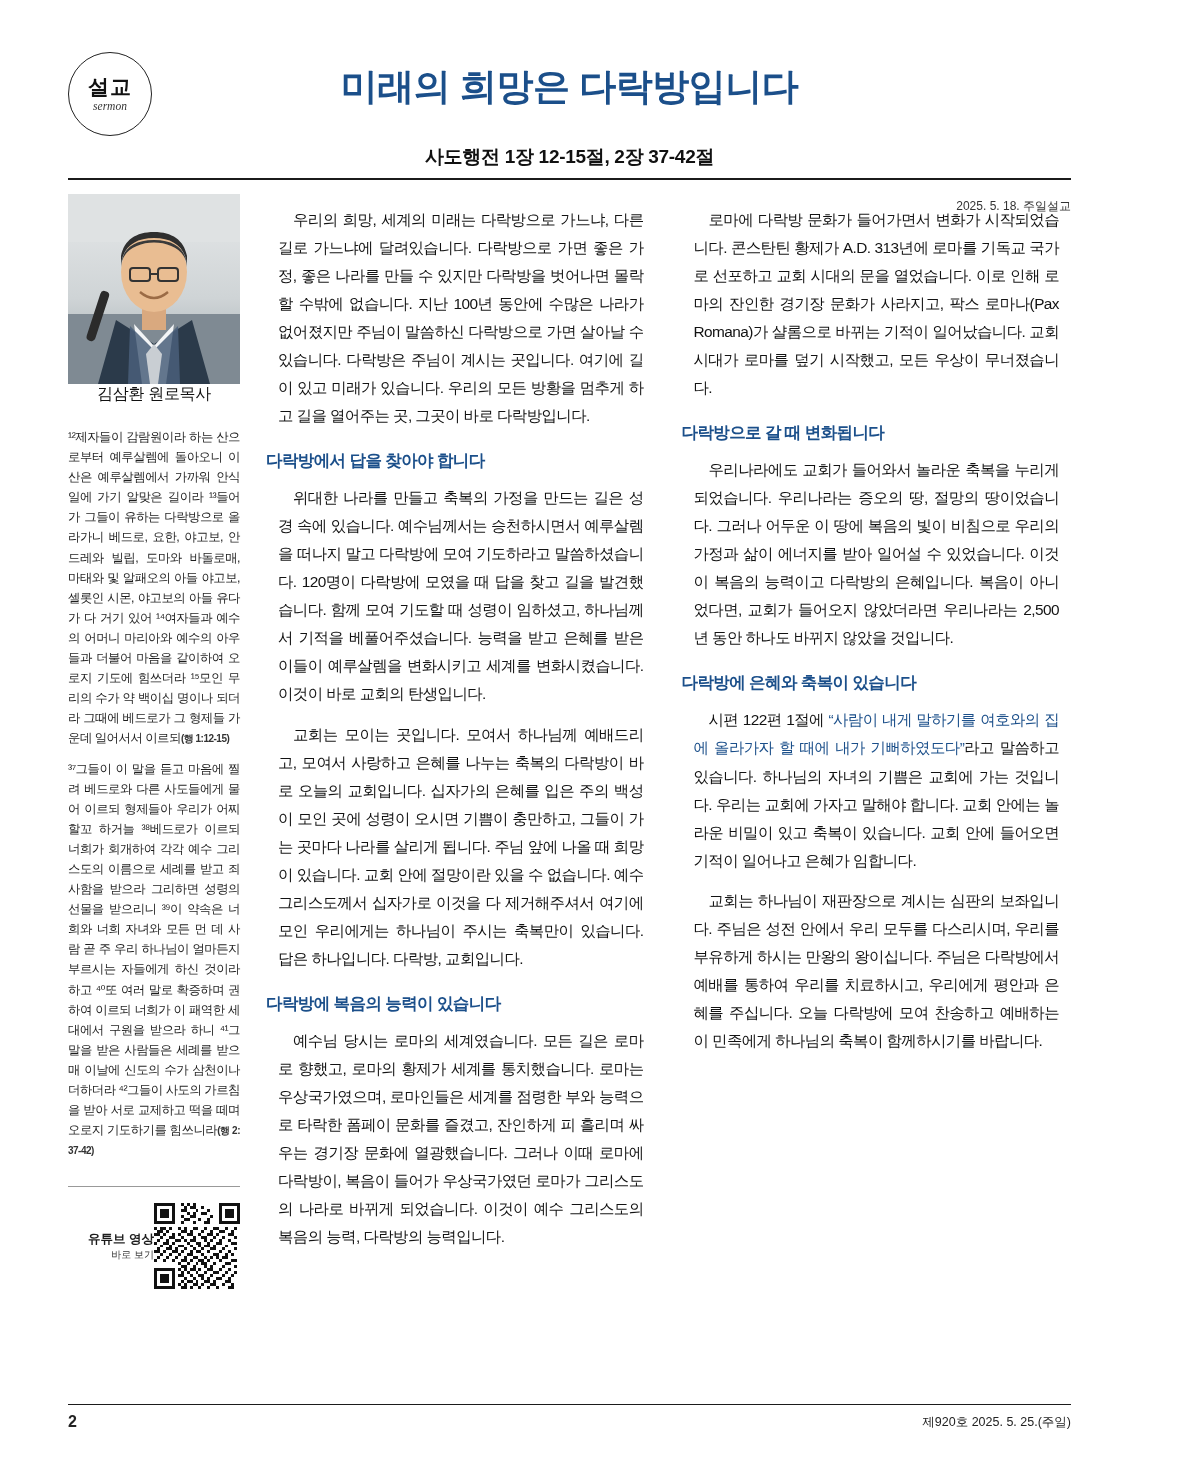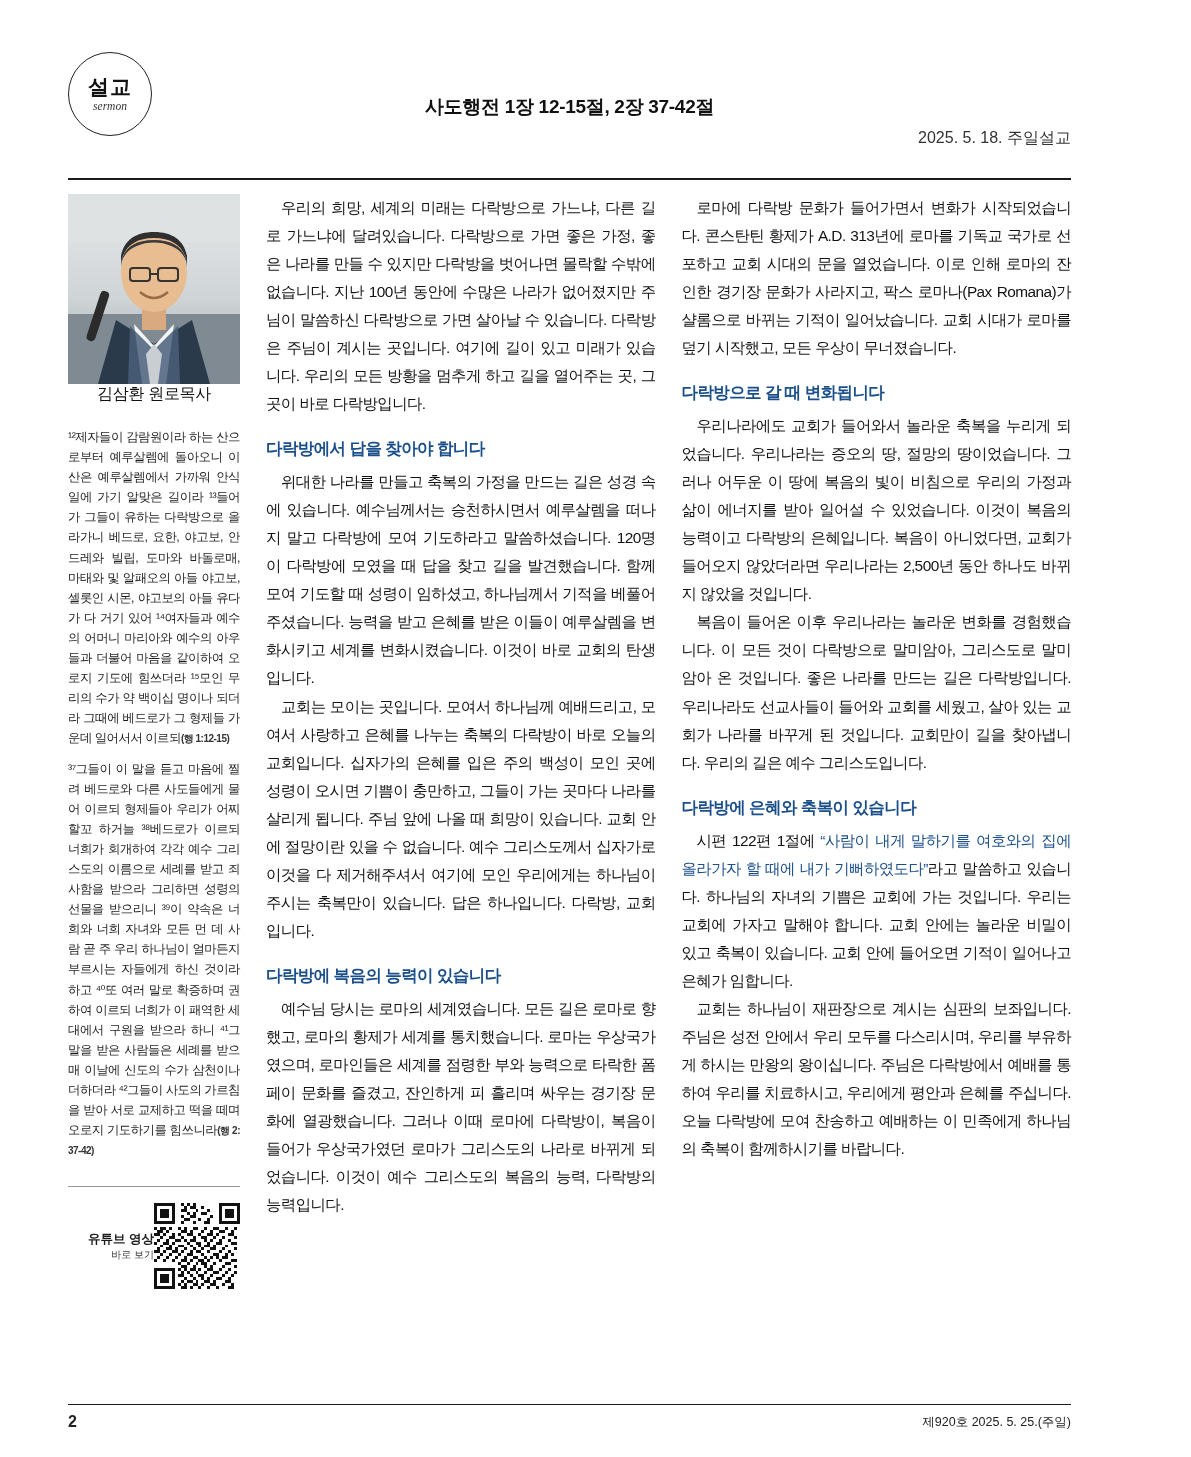--- a/index.html
+++ b/index.html
@@ -67,23 +67,23 @@
     margin: 0;
   }
   .doc-subtitle {
     margin-top: 32px;
     font-size: 19px;
     font-weight: 700;
     color: #111;
     letter-spacing: -0.3px;
   }
   .doc-date {
-    margin-top: 8px;
+    margin-top: 28px;
     text-align: right;
-    font-size: 16px;
+    font-size: 12px;
     color: #333;
   }
 
   
   .top-rule {
     border-top: 2px solid #1b1b1b;
     margin-top: 8px;
   }
 
   
@@ -151,21 +151,21 @@
   .qr-label .l2 { font-size: 10px; color: #333; display: block; }
   .qr-code {
     width: 86px;
     height: 86px;
     flex: 0 0 86px;
     background: #fff;
   }
 
   
   .body-text p {
-    margin: 0;
+    margin: 12px;
     font-size: 15.4px;
     line-height: 1.82;
     letter-spacing: -0.55px;
     text-align: justify;
     text-indent: 15px;
     color: #121212;
   }
   .section-head {
     font-size: 16.5px;
     font-weight: 700;
@@ -200,20 +200,21 @@
 <body>
 
 <div class="page">
 
   <div class="header">
     <div class="sermon-stamp">
       <span class="kr">설교</span>
       <span class="en">sermon</span>
     </div>
     <div class="title-wrap">
+      <h1 class="doc-title">미래의 희망은 다락방입니다</h1>
       <div class="doc-subtitle">사도행전 1장 12-15절, 2장 37-42절</div>
     </div>
     <div class="doc-date">2025. 5. 18. 주일설교</div>
   </div>
 
   <div class="top-rule"></div>
 
   <div class="cols">
 
     <div class="col-left">
@@ -479,21 +480,20 @@
       <p>위대한 나라를 만들고 축복의 가정을 만드는 길은 성경 속에 있습니다. 예수님께서는 승천하시면서 예루살렘을 떠나지 말고 다락방에 모여 기도하라고 말씀하셨습니다. 120명이 다락방에 모였을 때 답을 찾고 길을 발견했습니다. 함께 모여 기도할 때 성령이 임하셨고, 하나님께서 기적을 베풀어주셨습니다. 능력을 받고 은혜를 받은 이들이 예루살렘을 변화시키고 세계를 변화시켰습니다. 이것이 바로 교회의 탄생입니다.</p>
       <p>교회는 모이는 곳입니다. 모여서 하나님께 예배드리고, 모여서 사랑하고 은혜를 나누는 축복의 다락방이 바로 오늘의 교회입니다. 십자가의 은혜를 입은 주의 백성이 모인 곳에 성령이 오시면 기쁨이 충만하고, 그들이 가는 곳마다 나라를 살리게 됩니다. 주님 앞에 나올 때 희망이 있습니다. 교회 안에 절망이란 있을 수 없습니다. 예수 그리스도께서 십자가로 이것을 다 제거해주셔서 여기에 모인 우리에게는 하나님이 주시는 축복만이 있습니다. 답은 하나입니다. 다락방, 교회입니다.</p>
       <div class="section-head">다락방에 복음의 능력이 있습니다</div>
       <p>예수님 당시는 로마의 세계였습니다. 모든 길은 로마로 향했고, 로마의 황제가 세계를 통치했습니다. 로마는 우상국가였으며, 로마인들은 세계를 점령한 부와 능력으로 타락한 폼페이 문화를 즐겼고, 잔인하게 피 흘리며 싸우는 경기장 문화에 열광했습니다. 그러나 이때 로마에 다락방이, 복음이 들어가 우상국가였던 로마가 그리스도의 나라로 바뀌게 되었습니다. 이것이 예수 그리스도의 복음의 능력, 다락방의 능력입니다.</p>
     </div>
 
     <div class="col-right body-text">
       <p>로마에 다락방 문화가 들어가면서 변화가 시작되었습니다. 콘스탄틴 황제가 A.D. 313년에 로마를 기독교 국가로 선포하고 교회 시대의 문을 열었습니다. 이로 인해 로마의 잔인한 경기장 문화가 사라지고, 팍스 로마나(Pax Romana)가 샬롬으로 바뀌는 기적이 일어났습니다. 교회 시대가 로마를 덮기 시작했고, 모든 우상이 무너졌습니다.</p>
       <div class="section-head">다락방으로 갈 때 변화됩니다</div>
       <p>우리나라에도 교회가 들어와서 놀라운 축복을 누리게 되었습니다. 우리나라는 증오의 땅, 절망의 땅이었습니다. 그러나 어두운 이 땅에 복음의 빛이 비침으로 우리의 가정과 삶이 에너지를 받아 일어설 수 있었습니다. 이것이 복음의 능력이고 다락방의 은혜입니다. 복음이 아니었다면, 교회가 들어오지 않았더라면 우리나라는 2,500년 동안 하나도 바뀌지 않았을 것입니다.</p>
-      <p>복음이 들어온 이후 우리나라는 놀라운 변화를 경험했습니다. 이 모든 것이 다락방으로 말미암아, 그리스도로 말미암아 온 것입니다. 좋은 나라를 만드는 길은 다락방입니다. 우리나라도 선교사들이 들어와 교회를 세웠고, 살아 있는 교회가 나라를 바꾸게 된 것입니다. 교회만이 길을 찾아냅니다. 우리의 길은 예수 그리스도입니다.</p>
       <div class="section-head">다락방에 은혜와 축복이 있습니다</div>
       <p><span>시편 122편 1절에 </span><span class="quote">“사람이 내게 말하기를 여호와의 집에 올라가자 할 때에 내가 기뻐하였도다”</span><span>라고 말씀하고 있습니다. 하나님의 자녀의 기쁨은 교회에 가는 것입니다. 우리는 교회에 가자고 말해야 합니다. 교회 안에는 놀라운 비밀이 있고 축복이 있습니다. 교회 안에 들어오면 기적이 일어나고 은혜가 임합니다.</span></p>
       <p>교회는 하나님이 재판장으로 계시는 심판의 보좌입니다. 주님은 성전 안에서 우리 모두를 다스리시며, 우리를 부유하게 하시는 만왕의 왕이십니다. 주님은 다락방에서 예배를 통하여 우리를 치료하시고, 우리에게 평안과 은혜를 주십니다. 오늘 다락방에 모여 찬송하고 예배하는 이 민족에게 하나님의 축복이 함께하시기를 바랍니다.</p>
     </div>
   </div>
 
   <div class="footer">
     <span class="pageno">2</span>
     <span>제920호 2025. 5. 25.(주일)</span>
   </div>

